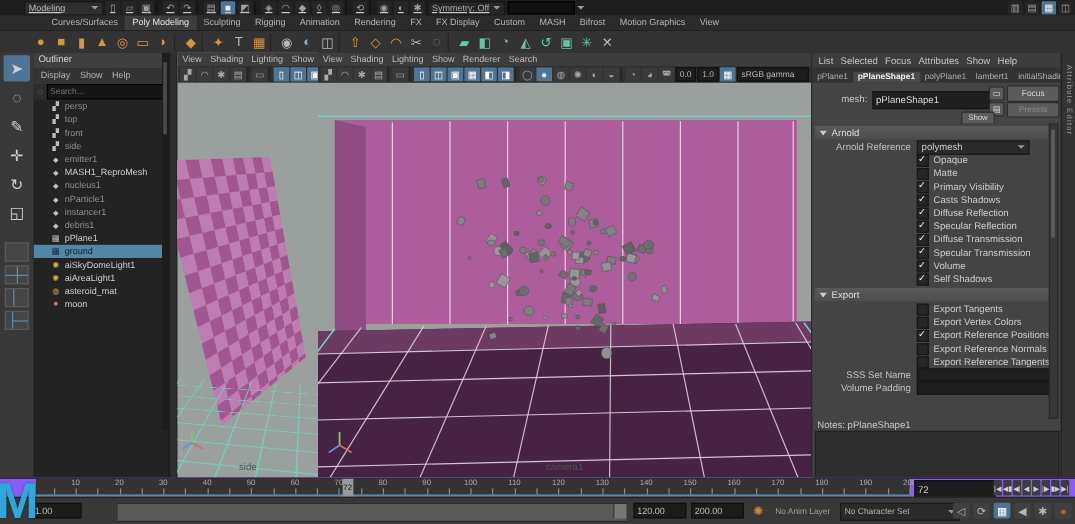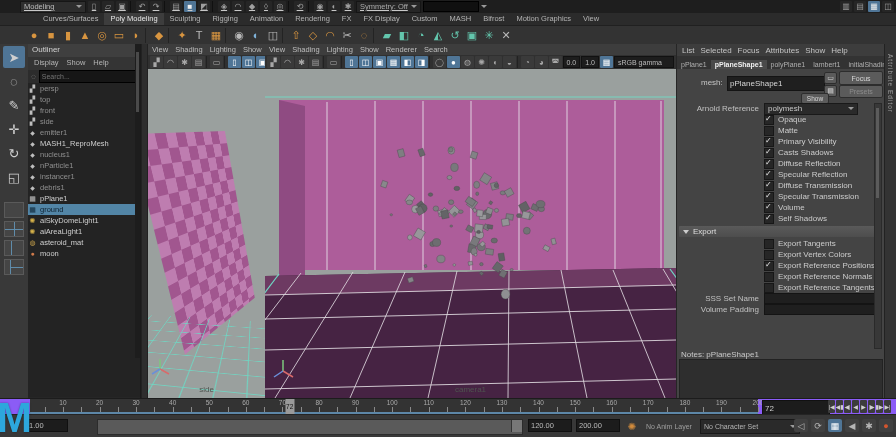--- a/index.html
+++ b/index.html
@@ -33,21 +33,21 @@
   .tool.active{background:#4f7596;}
   .layoutbtn{width:20px;height:16px;border:1px solid #5a5a5a;background:#454545;box-sizing:border-box;position:relative;}
   .layoutbtn i{position:absolute;background:#5f8cab;}
   
   #outliner{left:28px;top:44px;width:113px;height:354px;background:#262626;border-right:1px solid #1b1b1b;box-sizing:border-box;}
   #outliner .title{height:11px;background:#3f3f3f;color:#d2d2d2;font-size:8px;padding:1px 4px;}
   #outliner .menus{height:11px;background:#343434;display:flex;gap:8px;padding:1px 6px;font-size:7.5px;color:#b5b5b5;}
   #outliner .searchrow{height:13px;background:#2c2c2c;display:flex;align-items:center;gap:3px;padding:0 3px;}
   #outliner input{flex:1;height:9px;background:#161616;border:1px solid #000;color:#aaa;font-size:7px;font-family:"Liberation Sans",sans-serif;min-width:0;}
   #olist{position:relative;height:314px;overflow:hidden;background:#232323;}
-  .orow{height:11px;display:flex;align-items:center;gap:3px;font-size:7.5px;color:#cfcfcf;white-space:nowrap;}
+  .orow{height:11px;display:flex;align-items:center;gap:3px;padding-left:14px;font-size:7.5px;color:#cfcfcf;white-space:nowrap;}
   .orow.dim{color:#8f8f8f;}
   .orow.selected{background:#5285a6;color:#0d1f2d;}
   .oi{width:9px;text-align:center;font-size:7px;color:#bdbdbd;}
   .orow.selected .oi{color:#10293c;}
   .oi.camera::before{content:"▞";}
   .oi.transform::before{content:"◆";font-size:6px;}
   .oi.mesh::before{content:"▦";}
   .oi.light::before{content:"✺";color:#d8b34a;}
   .oi.material::before{content:"◍";color:#c9a24a;}
   .oi.sphere::before{content:"●";color:#cf7a4a;}
@@ -805,20 +805,24 @@
           <span>▤</span>
         </div>
       <div class="aebtn" style="left:162px;top:2px;width:42px;height:12px;">Focus</div>
       <div class="aebtn dis" style="left:162px;top:16px;width:42px;height:11px;">Presets</div>
       <div class="aebtn" style="left:124px;top:24px;width:26px;height:9px;font-size:6.5px;">Show</div>
       <div class="aebtn" style="left:152px;top:24px;width:0px;height:0px;border:none;background:none;"></div>
     </div>
 
     <div id="aescroll">
 
+      <div class="sechdr">
+        <span class="tri"></span>
+        <span>Arnold</span>
+      </div>
       <div class="aerow">
         <span class="rl">Arnold Reference</span>
         <div class="ddown">
           <span>polymesh</span>
           <span class="caret"></span>
         </div>
       </div>
       <div>
 
           <div class="aerow checked">

